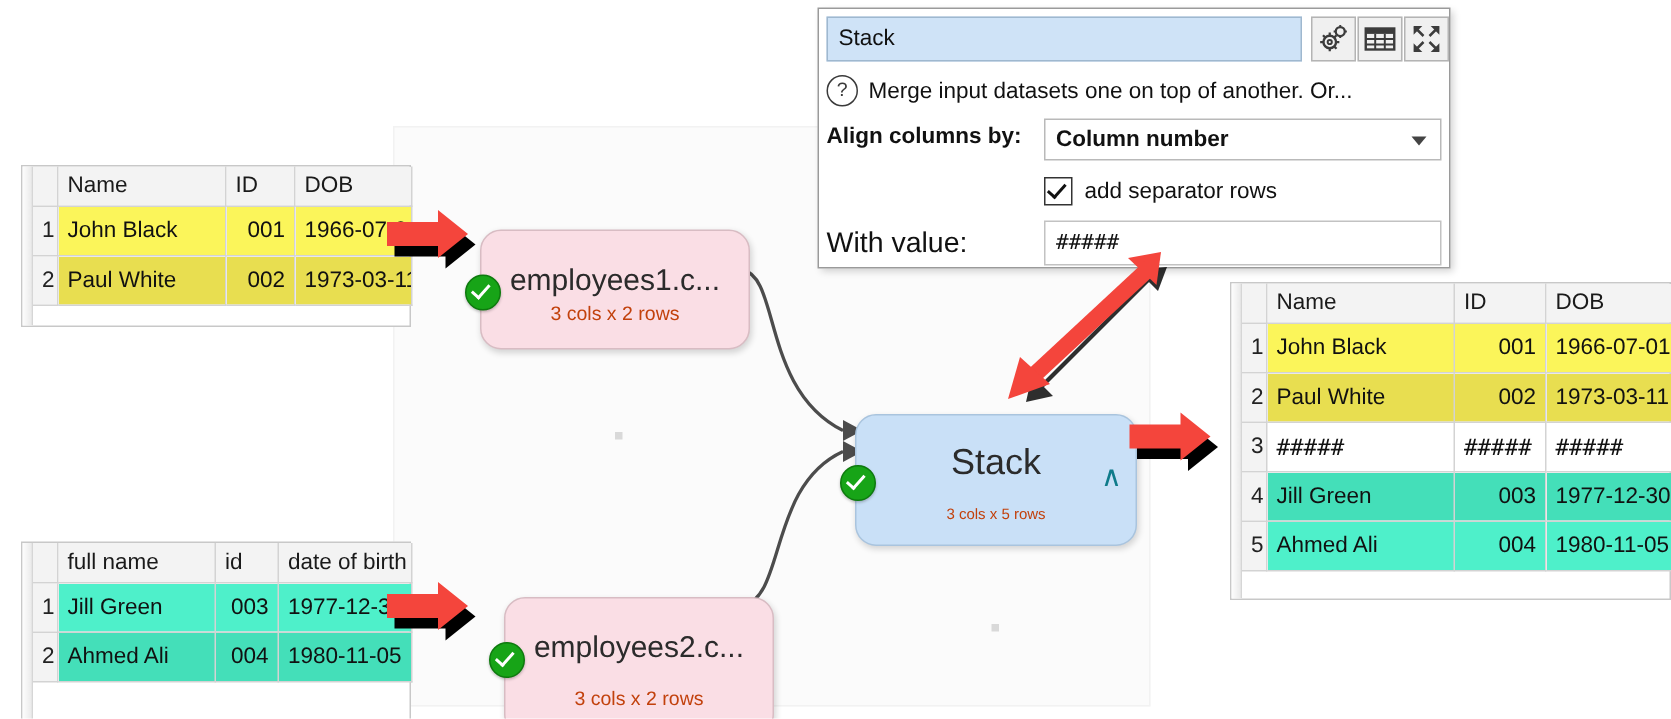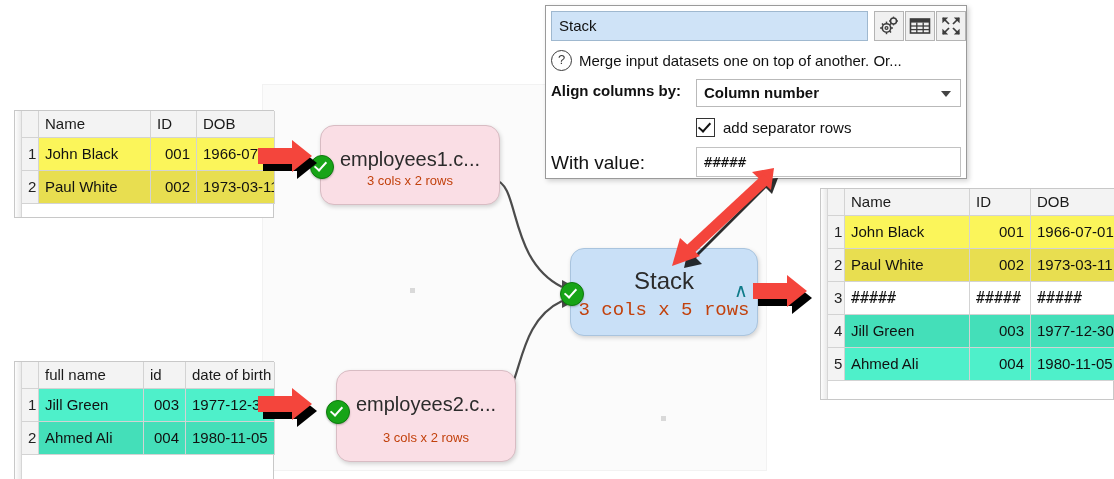--- a/index.html
+++ b/index.html
@@ -76,40 +76,41 @@
   .canvas-dot{
     position:absolute;width:5px;height:5px;background:#d9d9d9;
   }
 
   
   .node{
     position:absolute;
     border-radius:14px;
     box-sizing:border-box;
     box-shadow:1px 2px 4px rgba(0,0,0,0.16);
+    margin-top:28px;
   }
   .node .title{
     position:absolute;left:0;right:0;top:22px;
     text-align:center;color:#2b2b2b;
   }
   .node .sub{
     position:absolute;left:0;right:0;bottom:16px;
     text-align:center;color:#c2410c;font-size:13px;
   }
   .node-file{
     background:#fadee5;
     border:1px solid #d8bcc3;
   }
   .node-file .title{font-size:20px;}
   .node-op{
     background:#c9e0f7;
     border:1px solid #a9c4de;
   }
   .node-op .title{font-size:24px;top:18px;}
-  .node-op .sub{font-size:19px;bottom:14px;font-family:Liberation Mono, monospace;}
+  .node-op .sub{font-size:10px;bottom:14px;}
 
   .badge-ok{
     position:absolute;
     width:22px;height:22px;border-radius:50%;
     background:#17a417;
     border:1px solid #0d7a0d;
     box-shadow:0 1px 2px rgba(0,0,0,.25);
   }
   .badge-ok:after{
     content:"";position:absolute;left:6px;top:3px;

